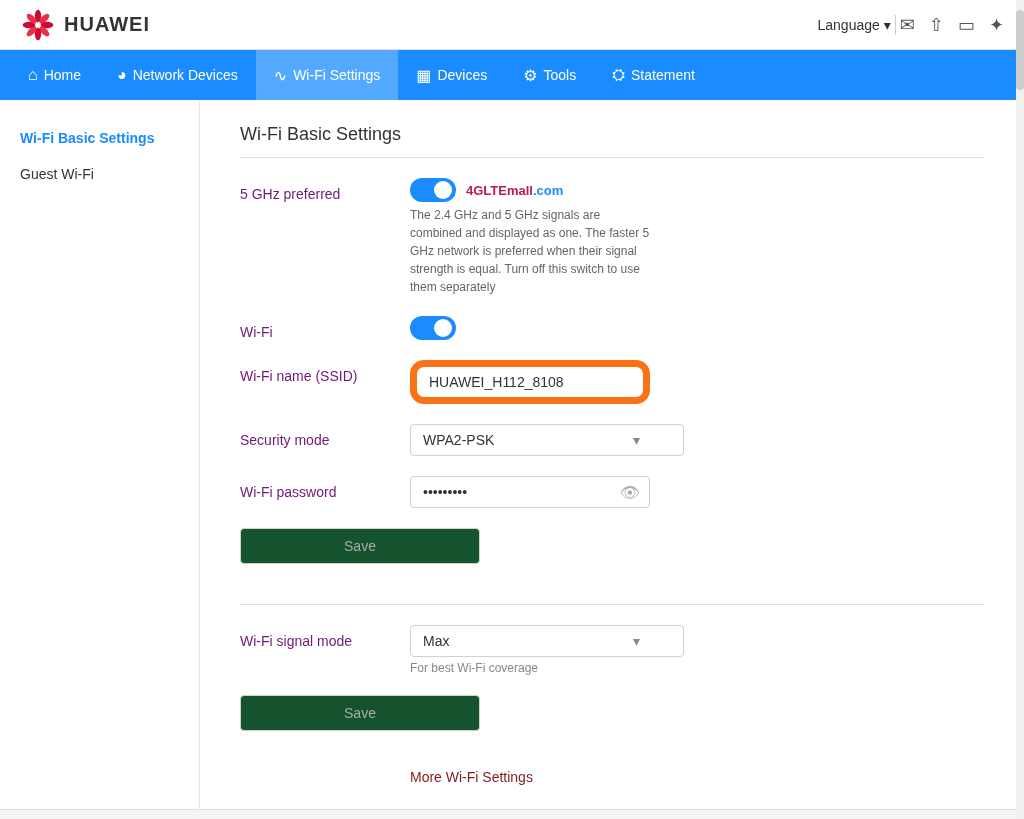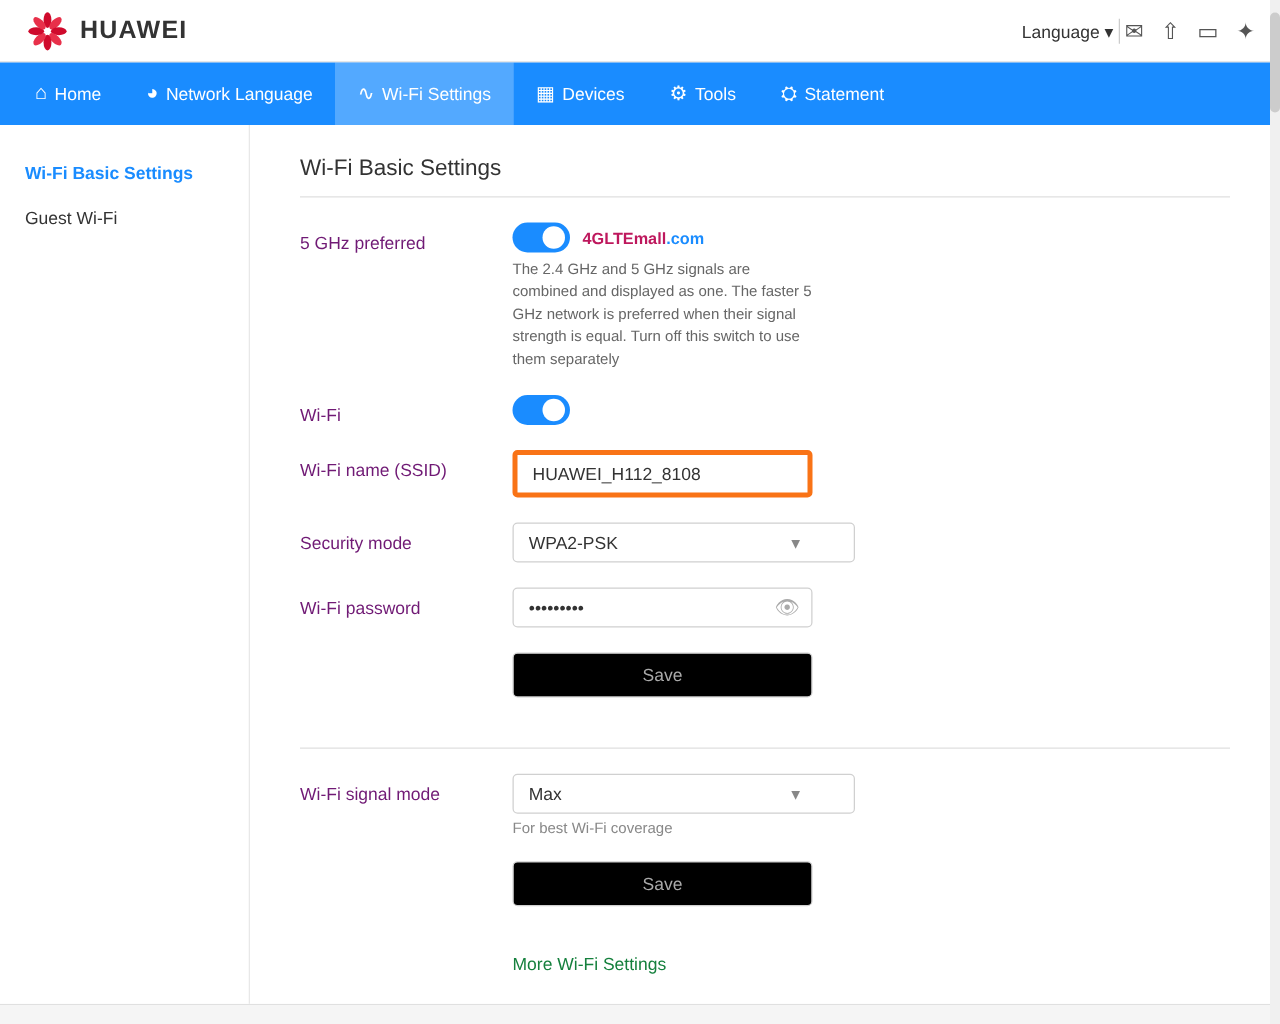--- a/index.html
+++ b/index.html
@@ -167,22 +167,22 @@
       color: #666;
       margin-top: 6px;
       line-height: 1.5;
       max-width: 240px;
     }
 
     
     .text-input {
       width: 240px;
       padding: 7px 12px;
-      border: 4px solid #f97316;
-      border-radius: 4px;
+      border: 7px solid #f97316;
+      border-radius: 14px;
       font-size: 14px;
       color: #333;
       background: #fff;
       outline: none;
     }
 
     
     .select-input {
       width: 274px;
       padding: 7px 12px;
@@ -231,40 +231,39 @@
       transform: translateY(-50%);
       color: #aaa;
       cursor: pointer;
       font-size: 16px;
     }
 
     
     .save-btn {
       width: 240px;
       padding: 9px;
-      background: #000000;
+      background: #14532d;
       border: 1px solid #d0d0d0;
       border-radius: 4px;
       color: #aaa;
       font-size: 14px;
       cursor: pointer;
       text-align: center;
-      margin-left: 170px;
       margin-bottom: 30px;
     }
 
     .hint-text {
       font-size: 12px;
       color: #888;
       margin-top: 4px;
     }
 
     
     .more-link {
-      color: #15803d;
+      color: #7f1d1d;
       cursor: pointer;
       font-size: 14px;
       text-decoration: none;
       margin-left: 170px;
       display: block;
       margin-top: 8px;
     }
 
     
     .footer {
@@ -349,21 +348,21 @@
   </div>
 </div>
 
 <nav class="nav-bar">
   <a class="nav-item">
     <span class="nav-icon">⌂</span>
     <span>Home</span>
   </a>
   <a class="nav-item">
     <span class="nav-icon">◕</span>
-    <span>Network Language</span>
+    <span>Network Devices</span>
   </a>
   <a class="nav-item active">
     <span class="nav-icon">∿</span>
     <span>Wi-Fi Settings</span>
   </a>
   <a class="nav-item">
     <span class="nav-icon">▦</span>
     <span>Devices</span>
   </a>
   <a class="nav-item">

